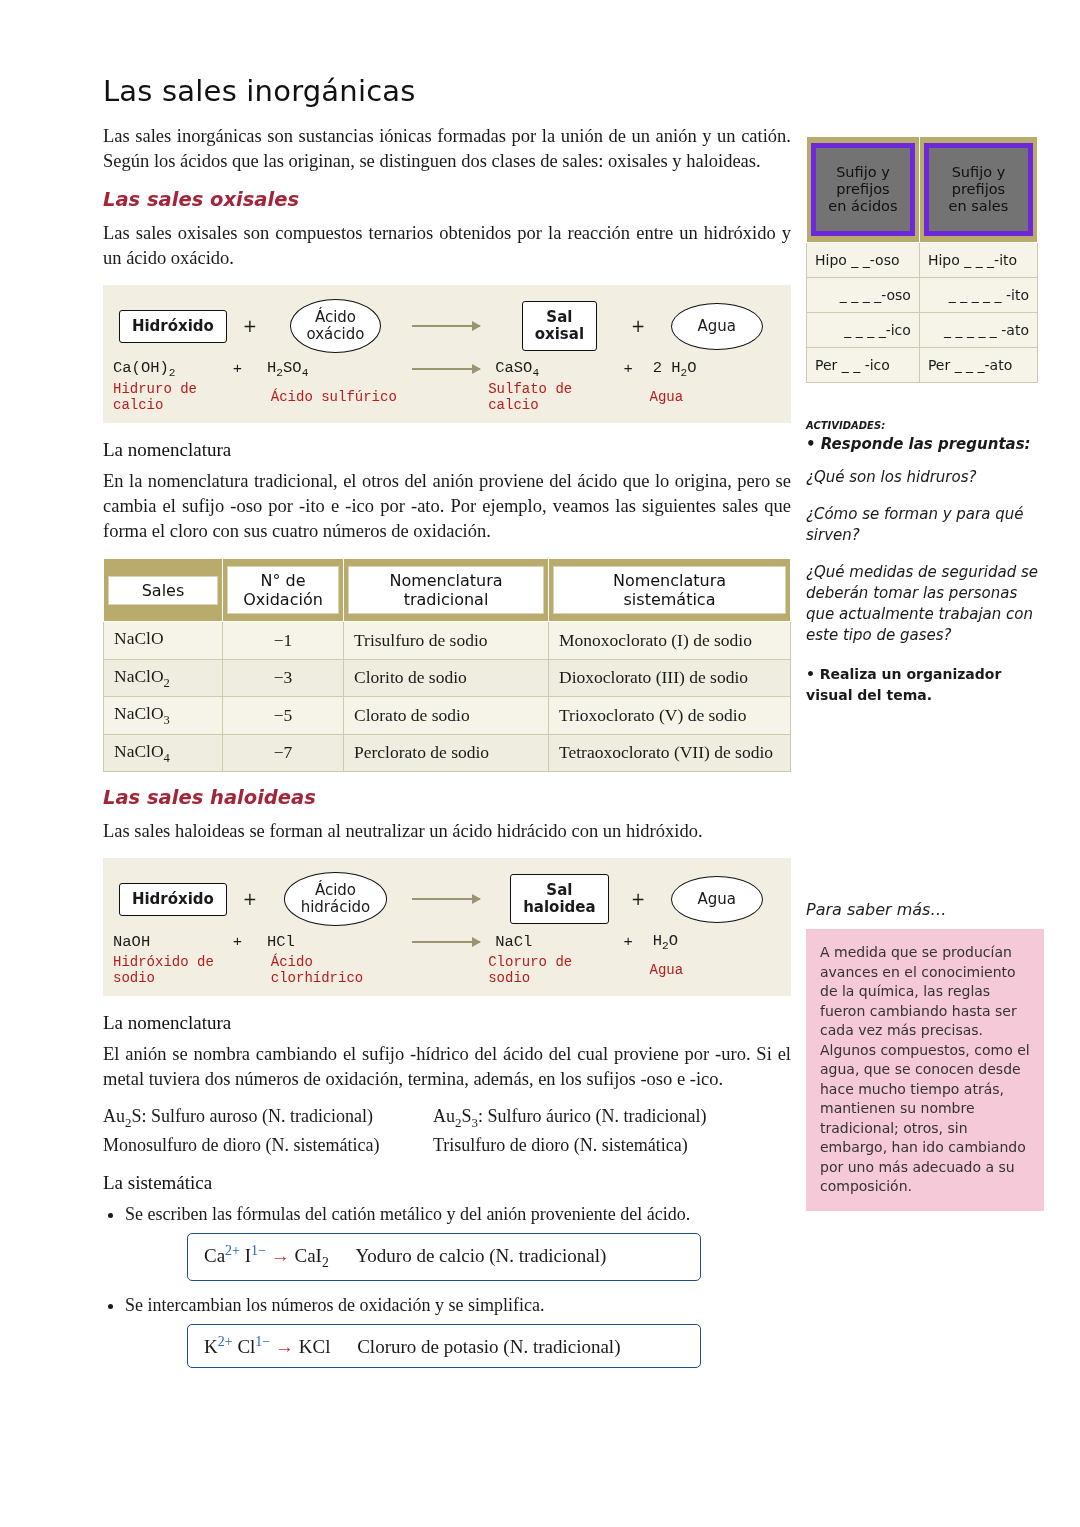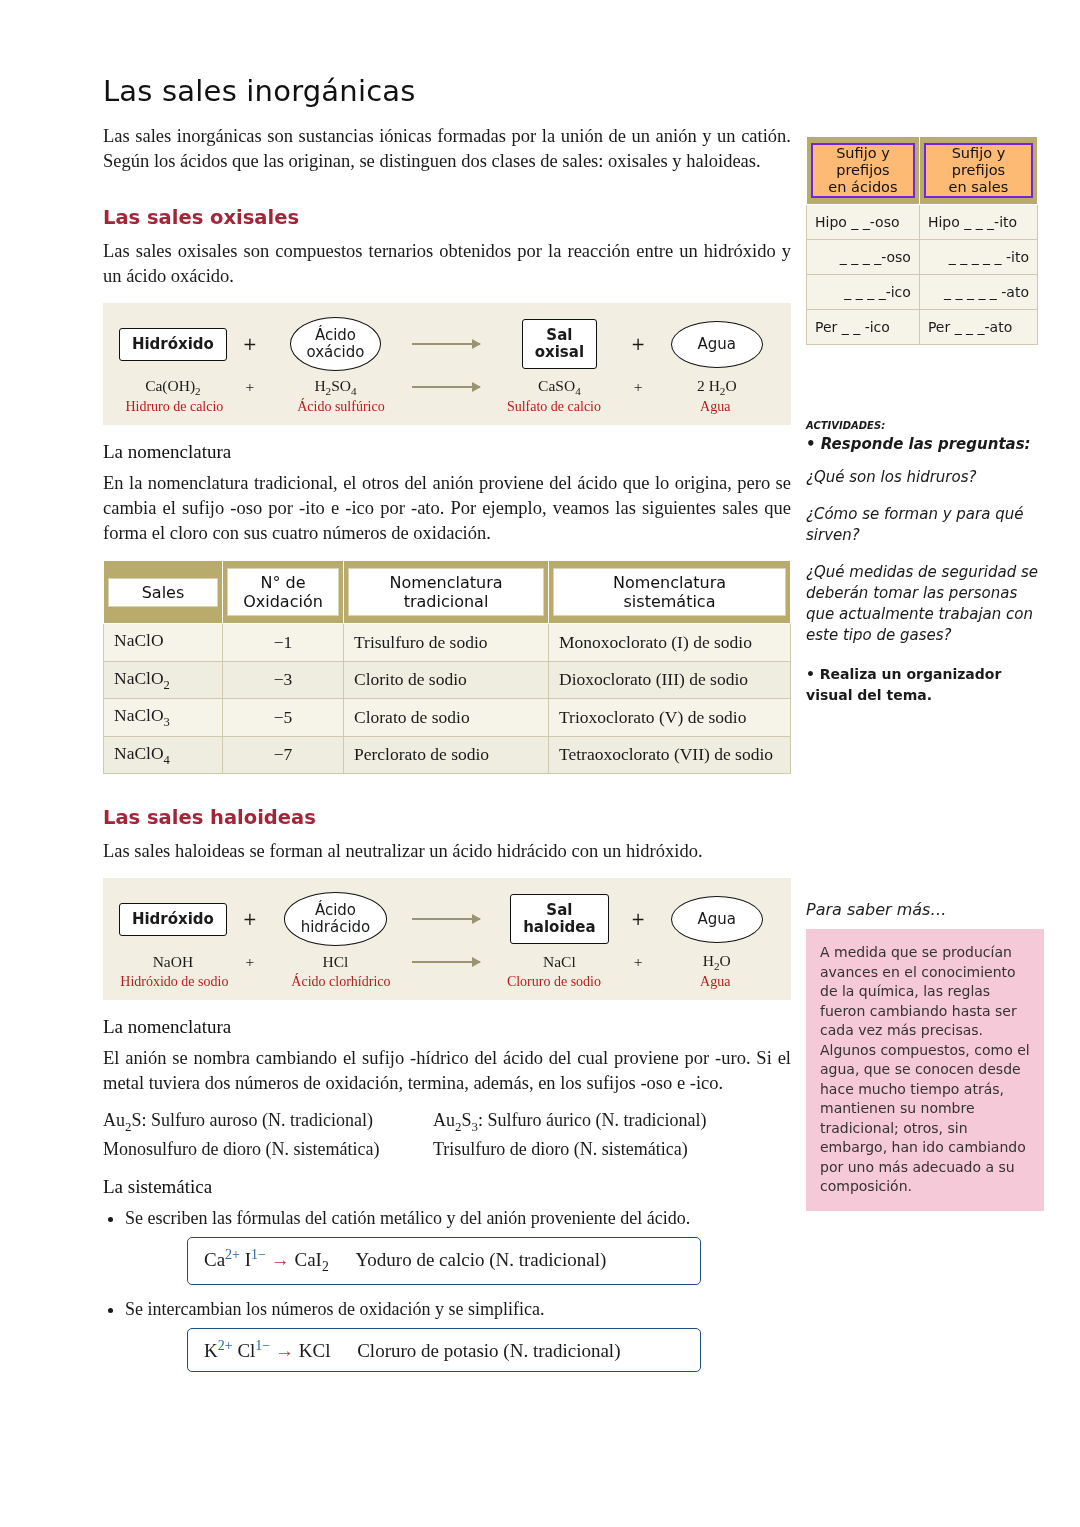--- a/index.html
+++ b/index.html
@@ -14,21 +14,21 @@
   .main{position:absolute;left:103px;top:74px;width:688px;}
   h1.title{
     font-family:"DejaVu Sans", sans-serif;font-weight:400;
     font-size:29px;letter-spacing:.2px;margin:0 0 16px 0;color:#111;
   }
   p.body{
     font-size:18.5px;line-height:25px;text-align:justify;margin:0 0 14px 0;
   }
   h2.sect{
     font-family:"DejaVu Sans", sans-serif;
-    color:#a32638;font-size:19.5px;font-weight:700;margin:32px 0 10px 0;
+    color:#a32638;font-size:19.5px;font-weight:700;margin:14px 0 10px 0;font-style:italic;
   }
   h3.sub{
     font-size:19px;margin:16px 0 8px 0;font-weight:400;color:#111;
   }
 
   
   .diagram{background:#f2efe2;padding:14px 10px 10px 10px;margin:8px 0 10px 0;}
   .rowA{display:flex;align-items:center;justify-content:flex-start;}
   .rowB{display:flex;align-items:center;justify-content:flex-start;margin-top:6px;}
   .rowC{display:flex;align-items:center;justify-content:flex-start;margin-top:2px;}
@@ -41,21 +41,21 @@
     border:1.6px solid #111;background:#fff;border-radius:50%;
     font-family:"DejaVu Sans", sans-serif;font-size:15px;
     text-align:center;padding:9px 16px;line-height:17px;
   }
   .plus{font-family:"DejaVu Sans", sans-serif;font-size:17px;text-align:center;}
   .arrow{position:relative;height:2px;background:#9a9470;}
   .arrow:after{
     content:"";position:absolute;right:-1px;top:-4px;
     border-left:9px solid #9a9470;border-top:5px solid transparent;border-bottom:5px solid transparent;
   }
-  .cell{text-align:center;font-family:Liberation Serif, serif;font-size:15.5px;}
+  .cell{font-family:Liberation Mono, monospace;font-size:15.5px;}
   .cell.small{font-size:14px;color:#b91c1c;}
   .w1{width:140px;}
   .w2{width:40px;}
   .w3{width:160px;}
   .w4{width:88px;}
   .w5{width:150px;}
   .w6{width:34px;}
   .w7{width:150px;}
   sub{font-size:.72em;}
 
@@ -86,21 +86,21 @@
   .chg{color:#2a66b0;font-size:14px;vertical-align:super;}
   .redarrow{color:#b3322e;}
 
   
   .side{position:absolute;left:806px;top:136px;width:232px;}
   table.suf{border-collapse:collapse;width:232px;background:#f2efe2;}
   table.suf th{
     background:#b8ab6b;border:1px solid #fff;font-family:"DejaVu Sans", sans-serif;
     font-weight:400;font-size:14.5px;padding:6px 4px;line-height:17px;color:#111;
   }
-  table.suf th .inner{background:#fdba74;border:2px solid #6d28d9;padding:0 2px;display:block;}
+  table.suf th .inner{background:#737373;border:5px solid #6d28d9;padding:16px 2px;display:block;}
   table.suf td{
     border:1px solid #cfc9ae;font-family:"DejaVu Sans", sans-serif;font-size:14px;
     padding:7px 8px;background:#f6f4e9;height:20px;
   }
   td.r{text-align:right;}
 
   .activities{position:absolute;left:806px;top:420px;width:238px;
     font-family:"DejaVu Sans", sans-serif;}
   .act-title{font-weight:700;font-style:italic;font-size:10px;margin-bottom:4px;}
   .act-sub{font-weight:700;font-style:italic;font-size:15px;margin-bottom:14px;}

